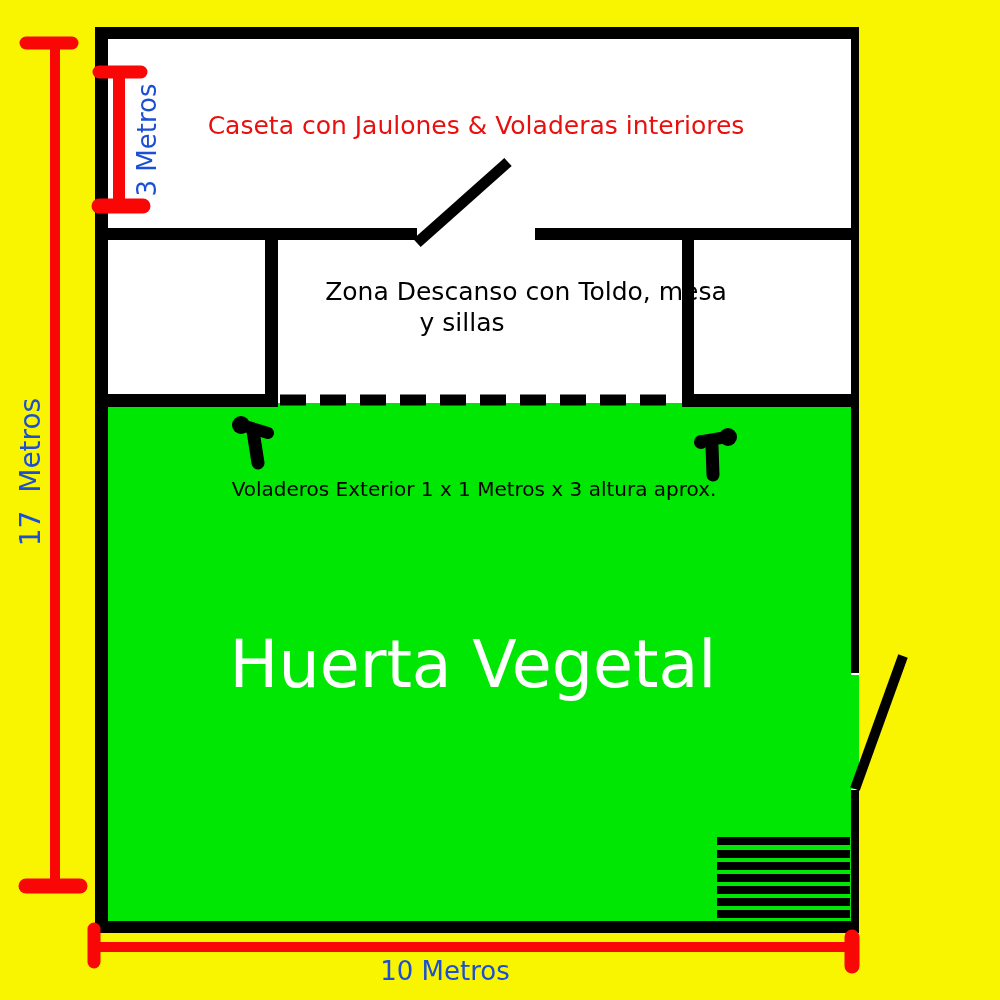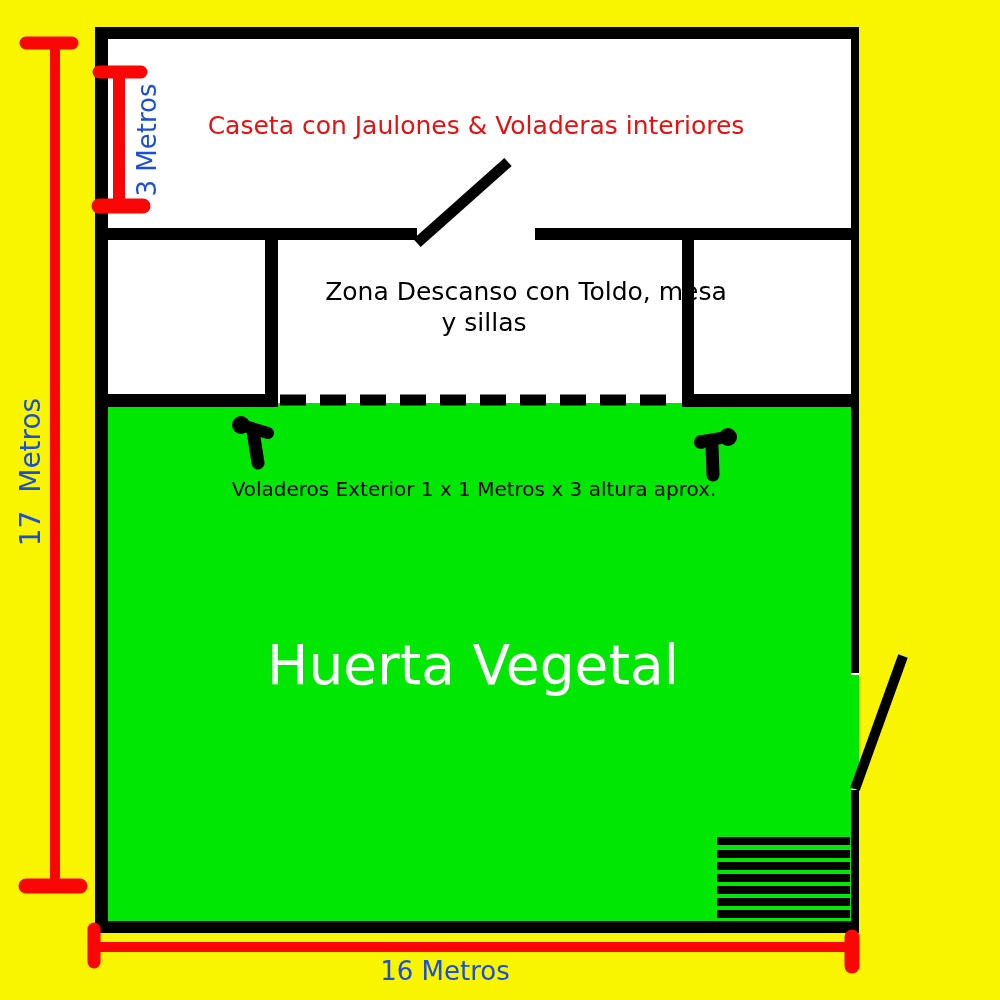--- a/index.html
+++ b/index.html
@@ -22,21 +22,21 @@
     position:absolute;
     transform:translate(-50%,-50%);
     white-space:pre;
     line-height:1.1;
     z-index:5;
   }
   .label.rot{transform:translate(-50%,-50%) rotate(-90deg);}
   .caseta-label{color:var(--caseta-text-red,#E8100E);font-size:25px;}
   .zona-label{color:#000;font-size:25px;}
   .voladeros-label{color:#000;font-size:20px;}
-  .huerta-label{color:var(--huerta-text-white,#fff);font-size:55px;}
+  .huerta-label{color:var(--huerta-text-white,#fff);font-size:65px;}
   .barbacoa-label{color:#000;font-size:23px;}
   .dim-label{color:var(--dimension-blue,#1B4FD5);}
   .dim-3{font-size:26px;}
   .dim-17{font-size:28px;}
   .dim-10{font-size:26px;}
 </style>
 </head>
 <body>
 
 <div class="canvas">
@@ -105,26 +105,26 @@
       <line x1="713" y1="475" x2="712" y2="446" stroke-width="13" class="black-round"></line>
       <line x1="703" y1="441" x2="727" y2="437" stroke-width="12" class="black-round"></line>
       <circle cx="701" cy="442" r="7" class="black-blob"></circle>
       <circle cx="728" cy="437" r="9" class="black-blob"></circle>
     </g>
   </svg>
 
   <div class="label caseta-label" style="left:476px;top:126px;">Caseta con Jaulones &amp; Voladeras interiores</div>
 
   <div class="label zona-label" style="left:482px;top:292px;margin-left:44px;">Zona Descanso con Toldo, mesa</div>
-  <div class="label zona-label" style="left:484px;top:323px;">y sillas</div>
+  <div class="label zona-label" style="left:462px;top:323px;">y sillas</div>
 
   <div class="label voladeros-label" style="left:474px;top:489px;">Voladeros Exterior 1 x 1 Metros x 3 altura aprox.</div>
 
   <div class="label huerta-label" style="left:473px;top:665px;">Huerta Vegetal</div>
 
 
   <div class="label rot dim-label dim-3" style="left:147px;top:140px;">3 Metros</div>
 
   <div class="label rot dim-label dim-17" style="left:31px;top:472px;">17  Metros</div>
 
-  <div class="label dim-label dim-10" style="left:445px;top:971px;">16 Metros</div>
+  <div class="label dim-label dim-10" style="left:445px;top:971px;">10 Metros</div>
 
 </div>
 
 </body></html>

